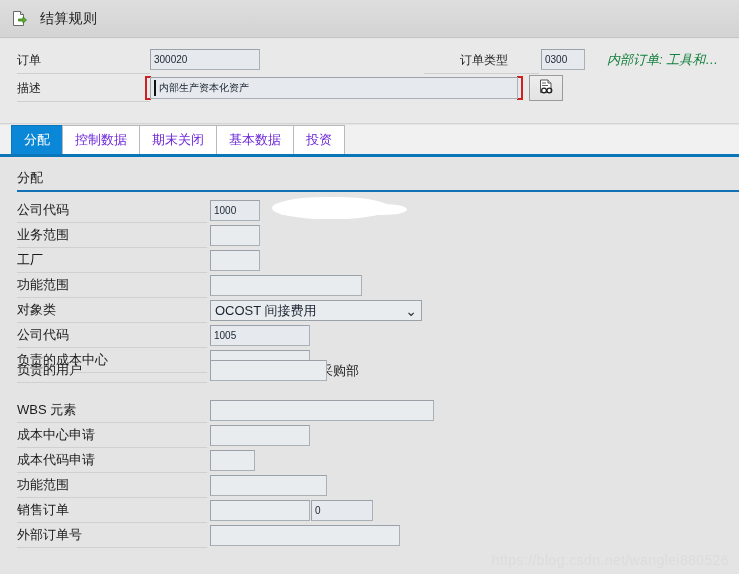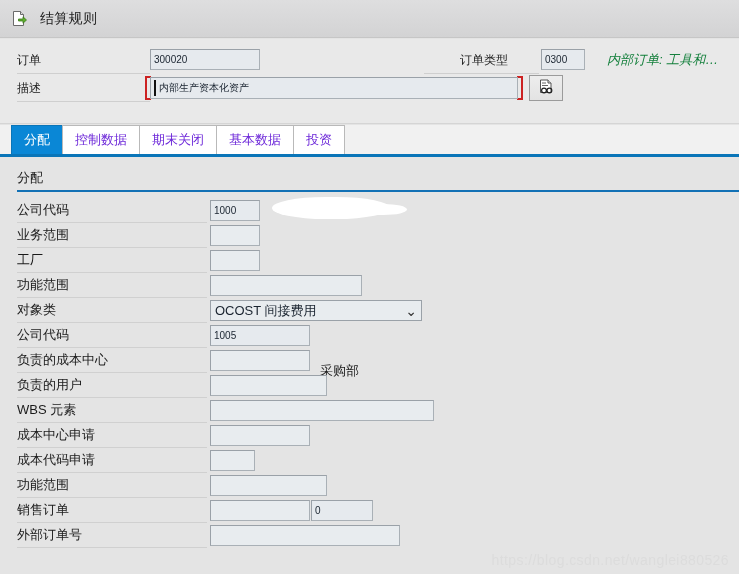--- a/index.html
+++ b/index.html
@@ -379,21 +379,21 @@
           <div class="flabel">公司代码</div>
           <div class="fline" style="width: 190px;"></div>
           <input type="text" class="inp fval filled" value="1005" style="width: 100px;">
           <div class="ftext" style="left: 320px; margin-top: 36px;">采购部</div>
         </div>
         <div class="frow" style="top: 191px; width: 739px;">
           <div class="flabel">负责的成本中心</div>
           <div class="fline" style="width: 190px;"></div>
           <input type="text" class="inp fval" style="width: 100px;">
         </div>
-        <div class="frow" style="top: 216px; width: 638px;">
+        <div class="frow" style="top: 201px; width: 638px;">
           <div class="flabel">负责的用户</div>
           <div class="fline" style="width: 190px;"></div>
           <input type="text" class="inp fval" style="width: 117px;">
         </div>
         <div class="frow" style="top: 241px; width: 618px;">
           <div class="flabel">WBS 元素</div>
           <div class="fline" style="width: 190px;"></div>
           <input type="text" class="inp fval" style="width: 224px;">
         </div>
         <div class="frow" style="top: 266px; width: 739px;">

